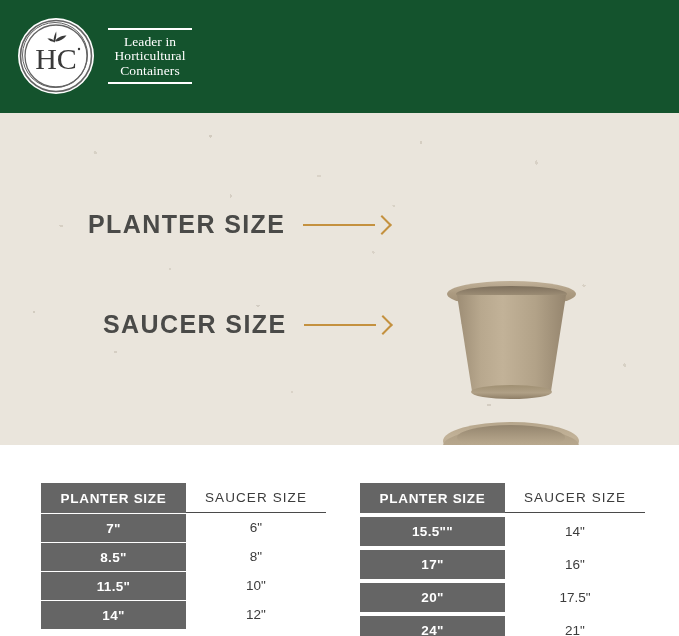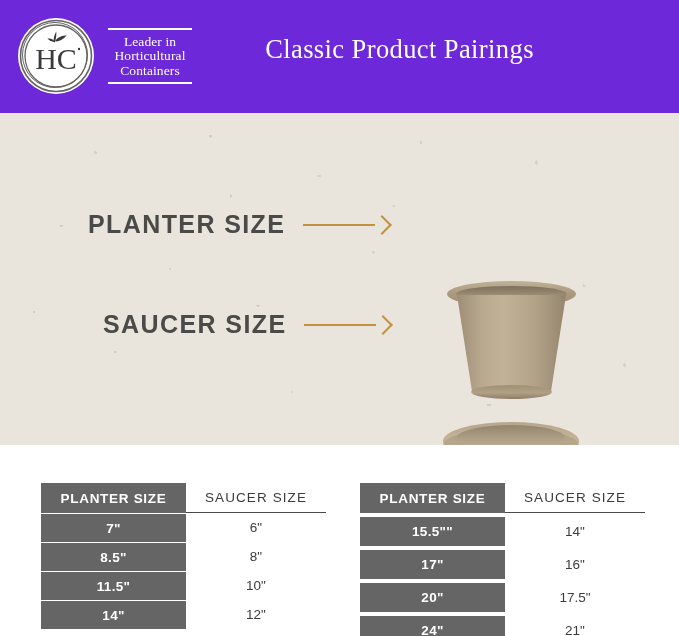--- a/index.html
+++ b/index.html
@@ -1,20 +1,20 @@
 <!DOCTYPE html>
 <html><head>
 <meta charset="utf-8">
 <style>
   html,body{margin:0;padding:0;background:#fff;}
   body{width:679px;height:636px;overflow:hidden;font-family:"Liberation Sans",sans-serif;}
   #page{position:relative;width:679px;height:636px;background:#ffffff;overflow:hidden;}
 
   
-  #header{position:absolute;left:0;top:0;width:679px;height:113px;background:#6d28d9;}
+  #header{position:absolute;left:0;top:0;width:679px;height:113px;background:#14532d;}
   #logo-block{position:absolute;left:18px;top:18px;display:flex;align-items:center;}
   #logo-badge{position:relative;width:76px;height:76px;border-radius:50%;background:#ffffff;
     display:flex;align-items:center;justify-content:center;}
   #logo-badge::after{content:"";position:absolute;left:4px;top:4px;width:64px;height:64px;
     border:1.6px solid #646464;border-radius:50%;}
   #logo-inner{position:relative;width:76px;height:76px;}
   #logo-tag{margin-left:14px;padding:3px 0 3px 0;}
   #logo-tag .rule{height:1.6px;background:#ffffff;width:84px;margin:0 auto;}
   #logo-tag .tag-lines{padding:5px 0 4px 0;}
   #logo-tag .tl{color:#ffffff;font-family:"Liberation Serif",serif;font-size:13.5px;
@@ -126,21 +126,20 @@
         <div class="rule"></div>
         <div class="tag-lines">
           <div class="tl">Leader in</div>
           <div class="tl">Horticultural</div>
           <div class="tl">Containers</div>
         </div>
         <div class="rule"></div>
       </div>
     </div>
 
-    <div id="header-title">Classic Product Pairings</div>
   </div>
 
   <div id="hero">
     <div id="hero-bg"></div>
     <div id="hero-speck"></div>
 
     <div class="hero-row" style="left:88px;top:97px;">
       <div class="hero-label">PLANTER SIZE</div>
       <div class="arrow">
         <div class="shaft"></div>

